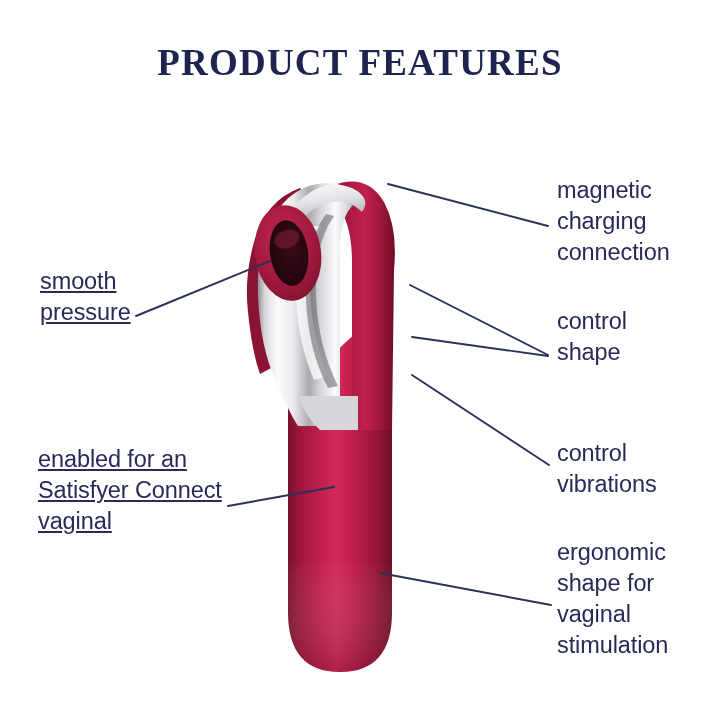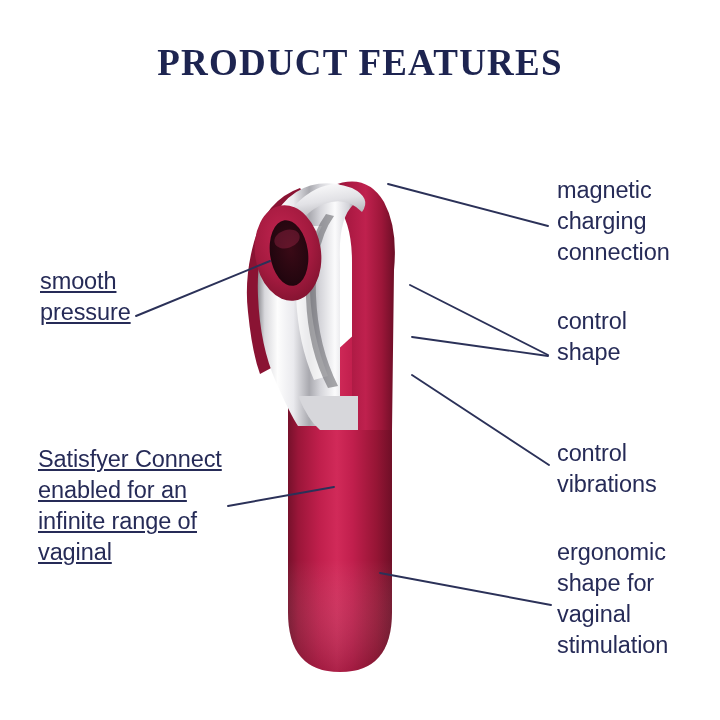--- a/index.html
+++ b/index.html
@@ -253,19 +253,18 @@
     <div>vaginal</div>
     <div>stimulation</div>
   </div>
 
   <div class="callout left" id="label-smooth-silicone">
     <div>smooth</div>
     <div>pressure</div>
   </div>
 
   <div class="callout left" id="label-satisfyer-connect">
+    <div>enabled for an</div>
     <div>Satisfyer Connect</div>
-    <div>enabled for an</div>
-    <div>infinite range of</div>
     <div>vaginal</div>
   </div>
 
 </div>
 
 </body></html>

